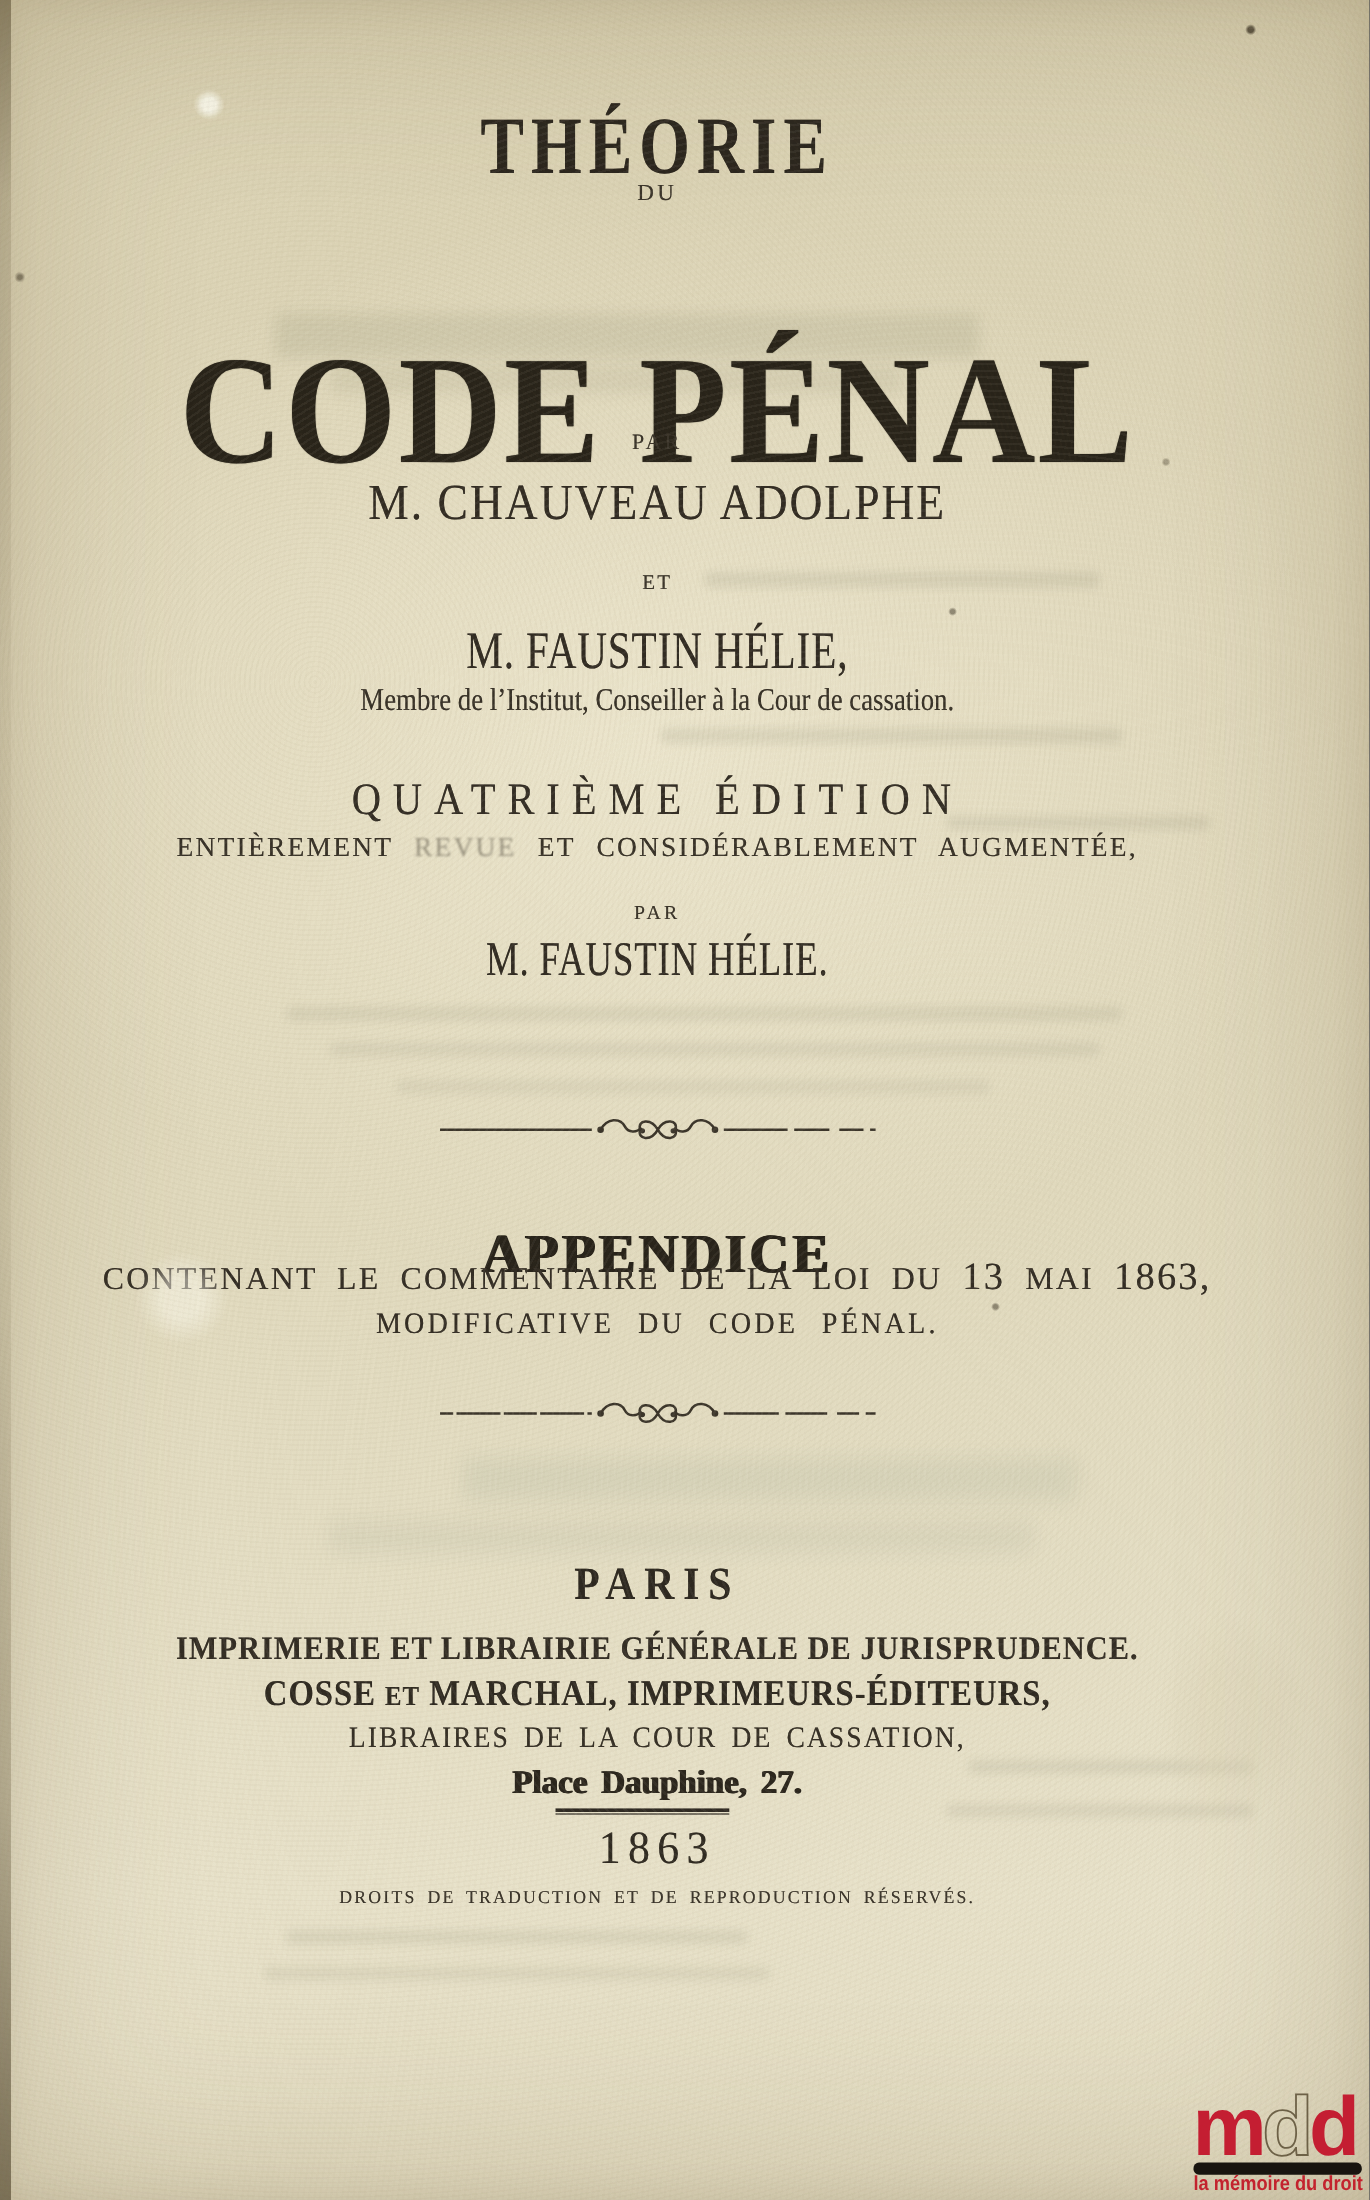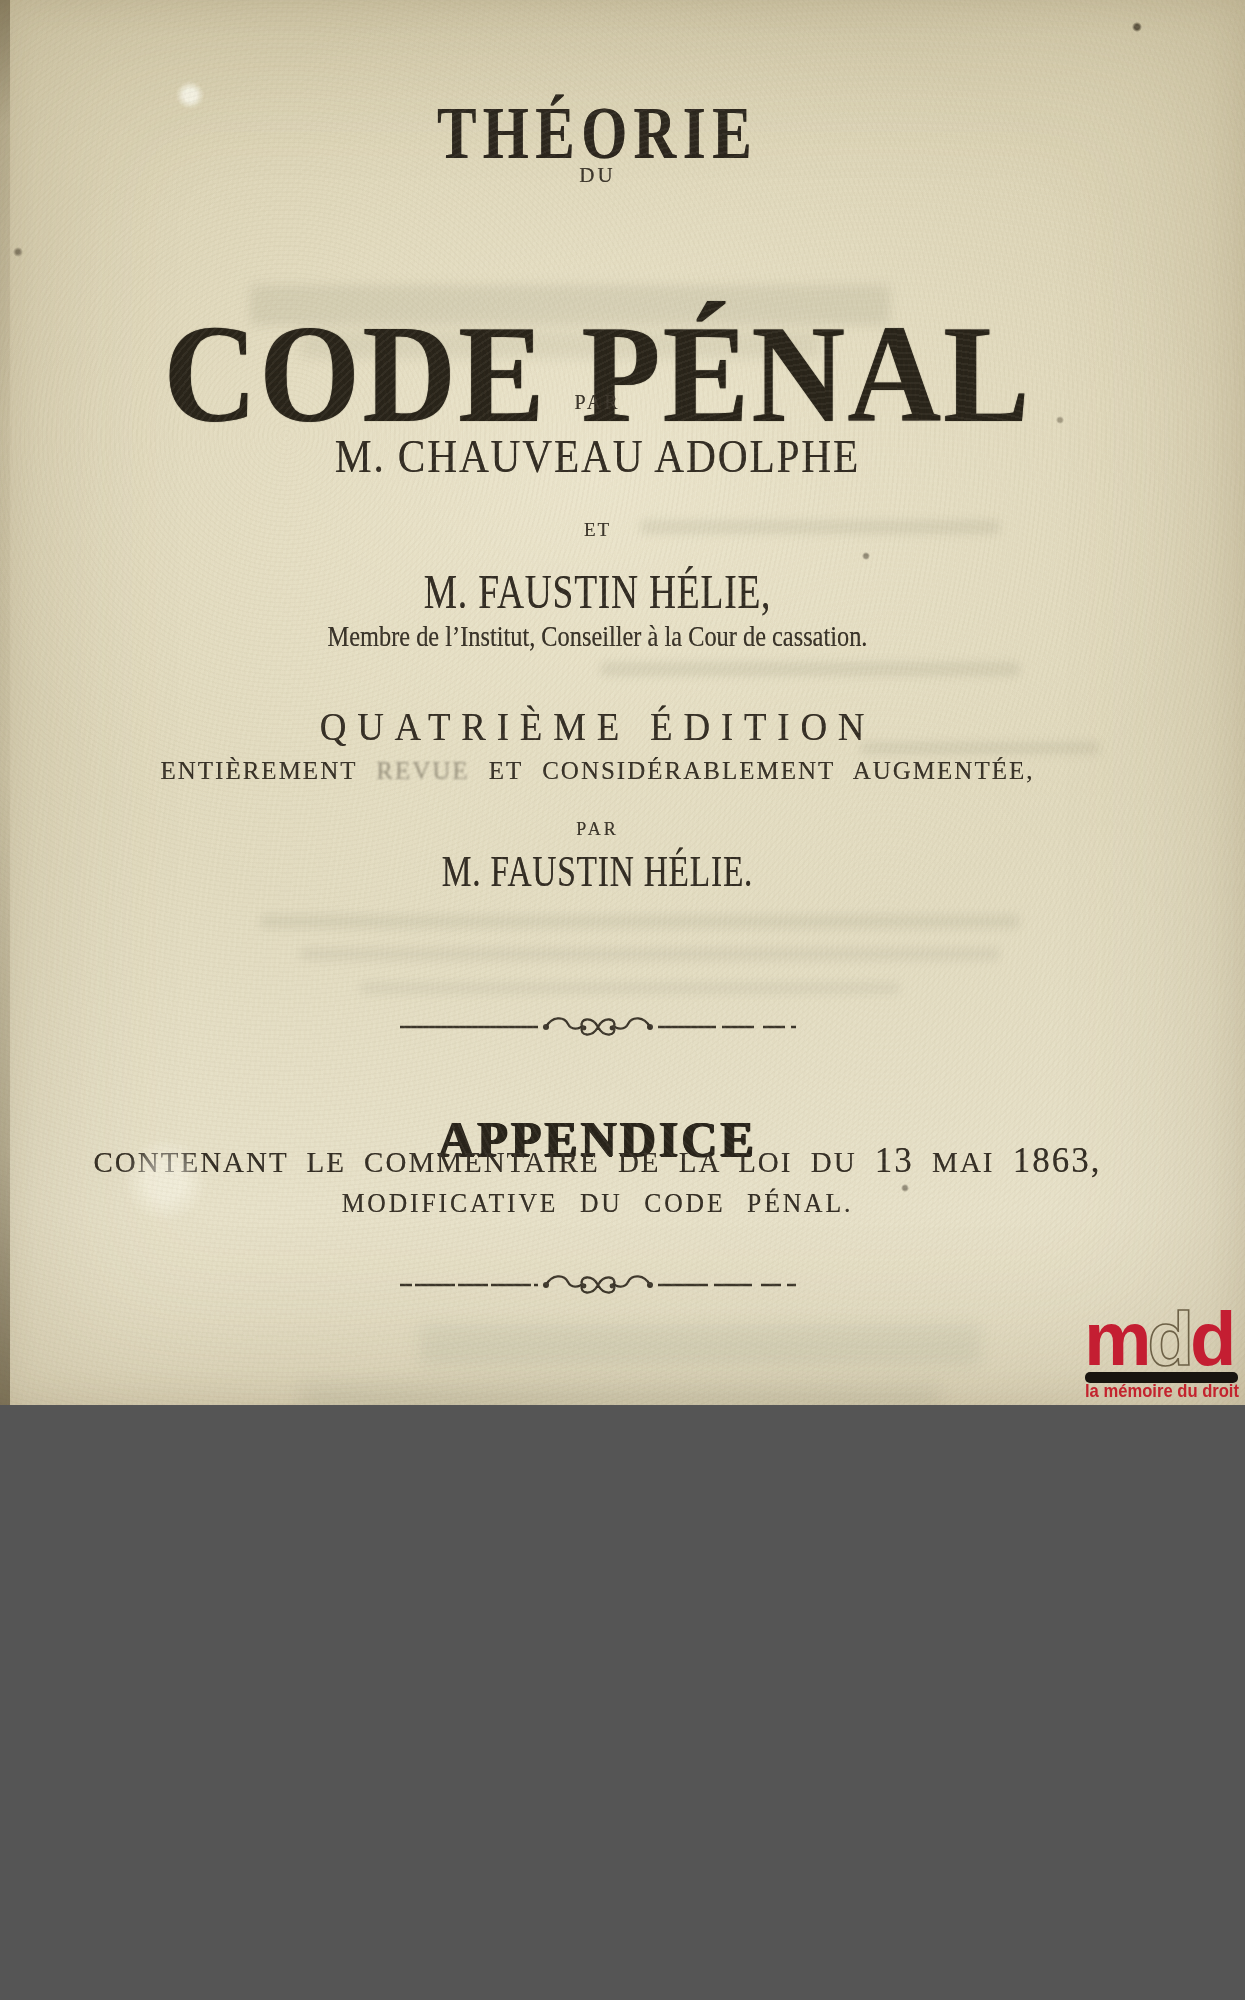--- a/index.html
+++ b/index.html
@@ -1,17 +1,17 @@
 <!DOCTYPE html>
 <html><head>
 <meta charset="utf-8">
 <style>
   html,body { margin:0; padding:0; background:#555; }
   .scan {
-    position:relative; width:1245px; height:1405px; overflow:hidden;
+    position:relative; width:1245px; height:2000px; overflow:hidden;
     background:
       radial-gradient(ellipse 900px 700px at 48% 34%, rgba(246,241,220,.55), rgba(246,241,220,0) 70%),
       linear-gradient(180deg, #d9d1b2 0%, #ded6b9 28%, #e0d9bd 55%, #e7e1c9 86%, #e3dcc2 100%);
     font-family:"Liberation Serif","DejaVu Serif",serif;
     color:#2e2822;
   }
   
   .grain { position:absolute; inset:0; z-index:6; pointer-events:none; opacity:.9;
     background:
       repeating-radial-gradient(circle at 23% 31%, rgba(120,105,70,.035) 0 1.5px, transparent 1.5px 4.5px),

